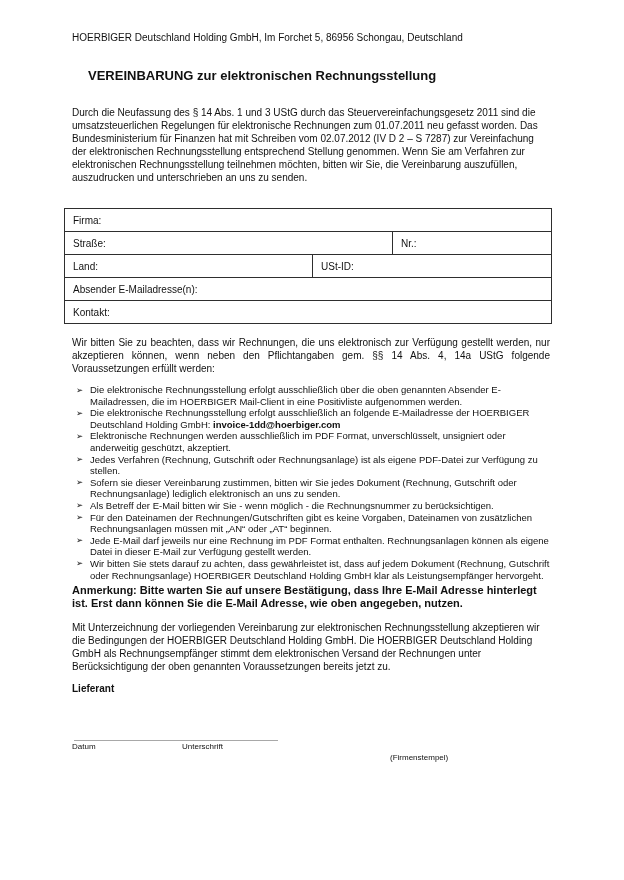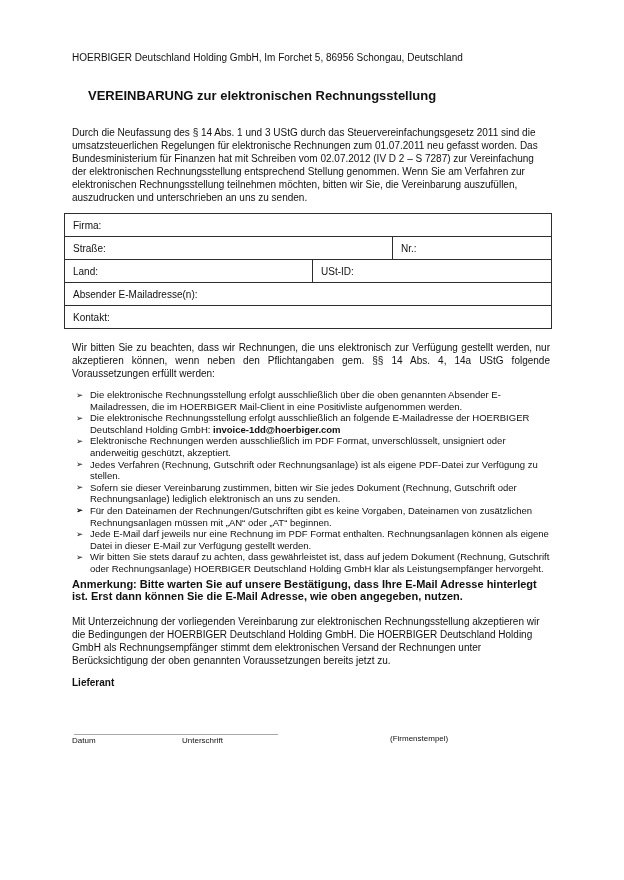--- a/index.html
+++ b/index.html
@@ -2,32 +2,32 @@
 <html><head>
 <meta charset="utf-8">
 <style>
   html,body { margin:0; padding:0; background:#ffffff; }
   body {
     width:624px; height:880px;
     color:#111;
     font-family:"Liberation Sans","DejaVu Sans",sans-serif;
     -webkit-font-smoothing:antialiased;
   }
-  .page { box-sizing:border-box; width:624px; height:880px; padding:52px 74px 0 72px; position:relative; }
+  .page { box-sizing:border-box; width:624px; height:880px; padding:32px 74px 0 72px; position:relative; }
 
   .header-address { font-size:10px; line-height:12px; margin:0; }
 
   .doc-title { font-size:13px; font-weight:bold; line-height:15px; margin:24px 0 0 16px; }
 
   .para { font-size:10px; line-height:13px; margin:0; }
   .intro { margin-top:23px; }
 
   table.form {
     border-collapse:collapse; table-layout:fixed;
-    width:487px; margin-left:-8px; margin-top:9px;border-radius:22px;
+    width:487px; margin-left:-8px; margin-top:24px;border-radius:22px;
   }
   table.form td {
     border:1px solid #2e2e2e;
     font-size:10px; height:20px;
     padding:1px 2px 1px 8px;
     vertical-align:middle;
     overflow:hidden; white-space:nowrap;
   }
 
   .req-intro { margin-top:12px; text-align:justify; }
@@ -43,21 +43,21 @@
 
   .supplier { font-size:10px; font-weight:bold; }
 
   .sig-block { position:relative; margin-top:46px; height:20px; font-size:8px; line-height:10px; }
   .sig-line {
     position:absolute; left:2px; top:0; width:204px;
     border-top:1px solid #a8a8a8; padding-top:2px;
   }
   .sig-date { position:absolute; left:0; top:2px; }
   .sig-sign { position:absolute; left:110px; top:2px; }
-  .stamp { position:absolute; left:318px; top:0; }
+  .stamp { position:absolute; left:318px; top:13px; }
 </style>
 </head>
 <body>
 
 <div class="page">
 
   <p class="header-address">HOERBIGER Deutschland Holding GmbH, Im Forchet 5, 86956 Schongau, Deutschland</p>
 
   <h1 class="doc-title">VEREINBARUNG zur elektronischen Rechnungsstellung</h1>
 
@@ -108,20 +108,21 @@
     <li>
       <span class="mk">➢</span>
       <span>Jedes Verfahren (Rechnung, Gutschrift oder Rechnungsanlage) ist als eigene PDF-Datei zur Verfügung zu stellen.</span>
     </li>
     <li>
       <span class="mk">➢</span>
       <span>Sofern sie dieser Vereinbarung zustimmen, bitten wir Sie jedes Dokument (Rechnung, Gutschrift oder Rechnungsanlage) lediglich elektronisch an uns zu senden.</span>
     </li>
     <li>
       <span class="mk">➢</span>
+      <span>Als Betreff der E-Mail bitten wir Sie - wenn möglich - die Rechnungsnummer zu berücksichtigen.</span>
     </li>
     <li>
       <span class="mk">➢</span>
       <span>Für den Dateinamen der Rechnungen/Gutschriften gibt es keine Vorgaben, Dateinamen von zusätzlichen Rechnungsanlagen müssen mit „AN“ oder „AT“ beginnen.</span>
     </li>
     <li>
       <span class="mk">➢</span>
       <span>Jede E-Mail darf jeweils nur eine Rechnung im PDF Format enthalten. Rechnungsanlagen können als eigene Datei in dieser E-Mail zur Verfügung gestellt werden.</span>
     </li>
     <li>

